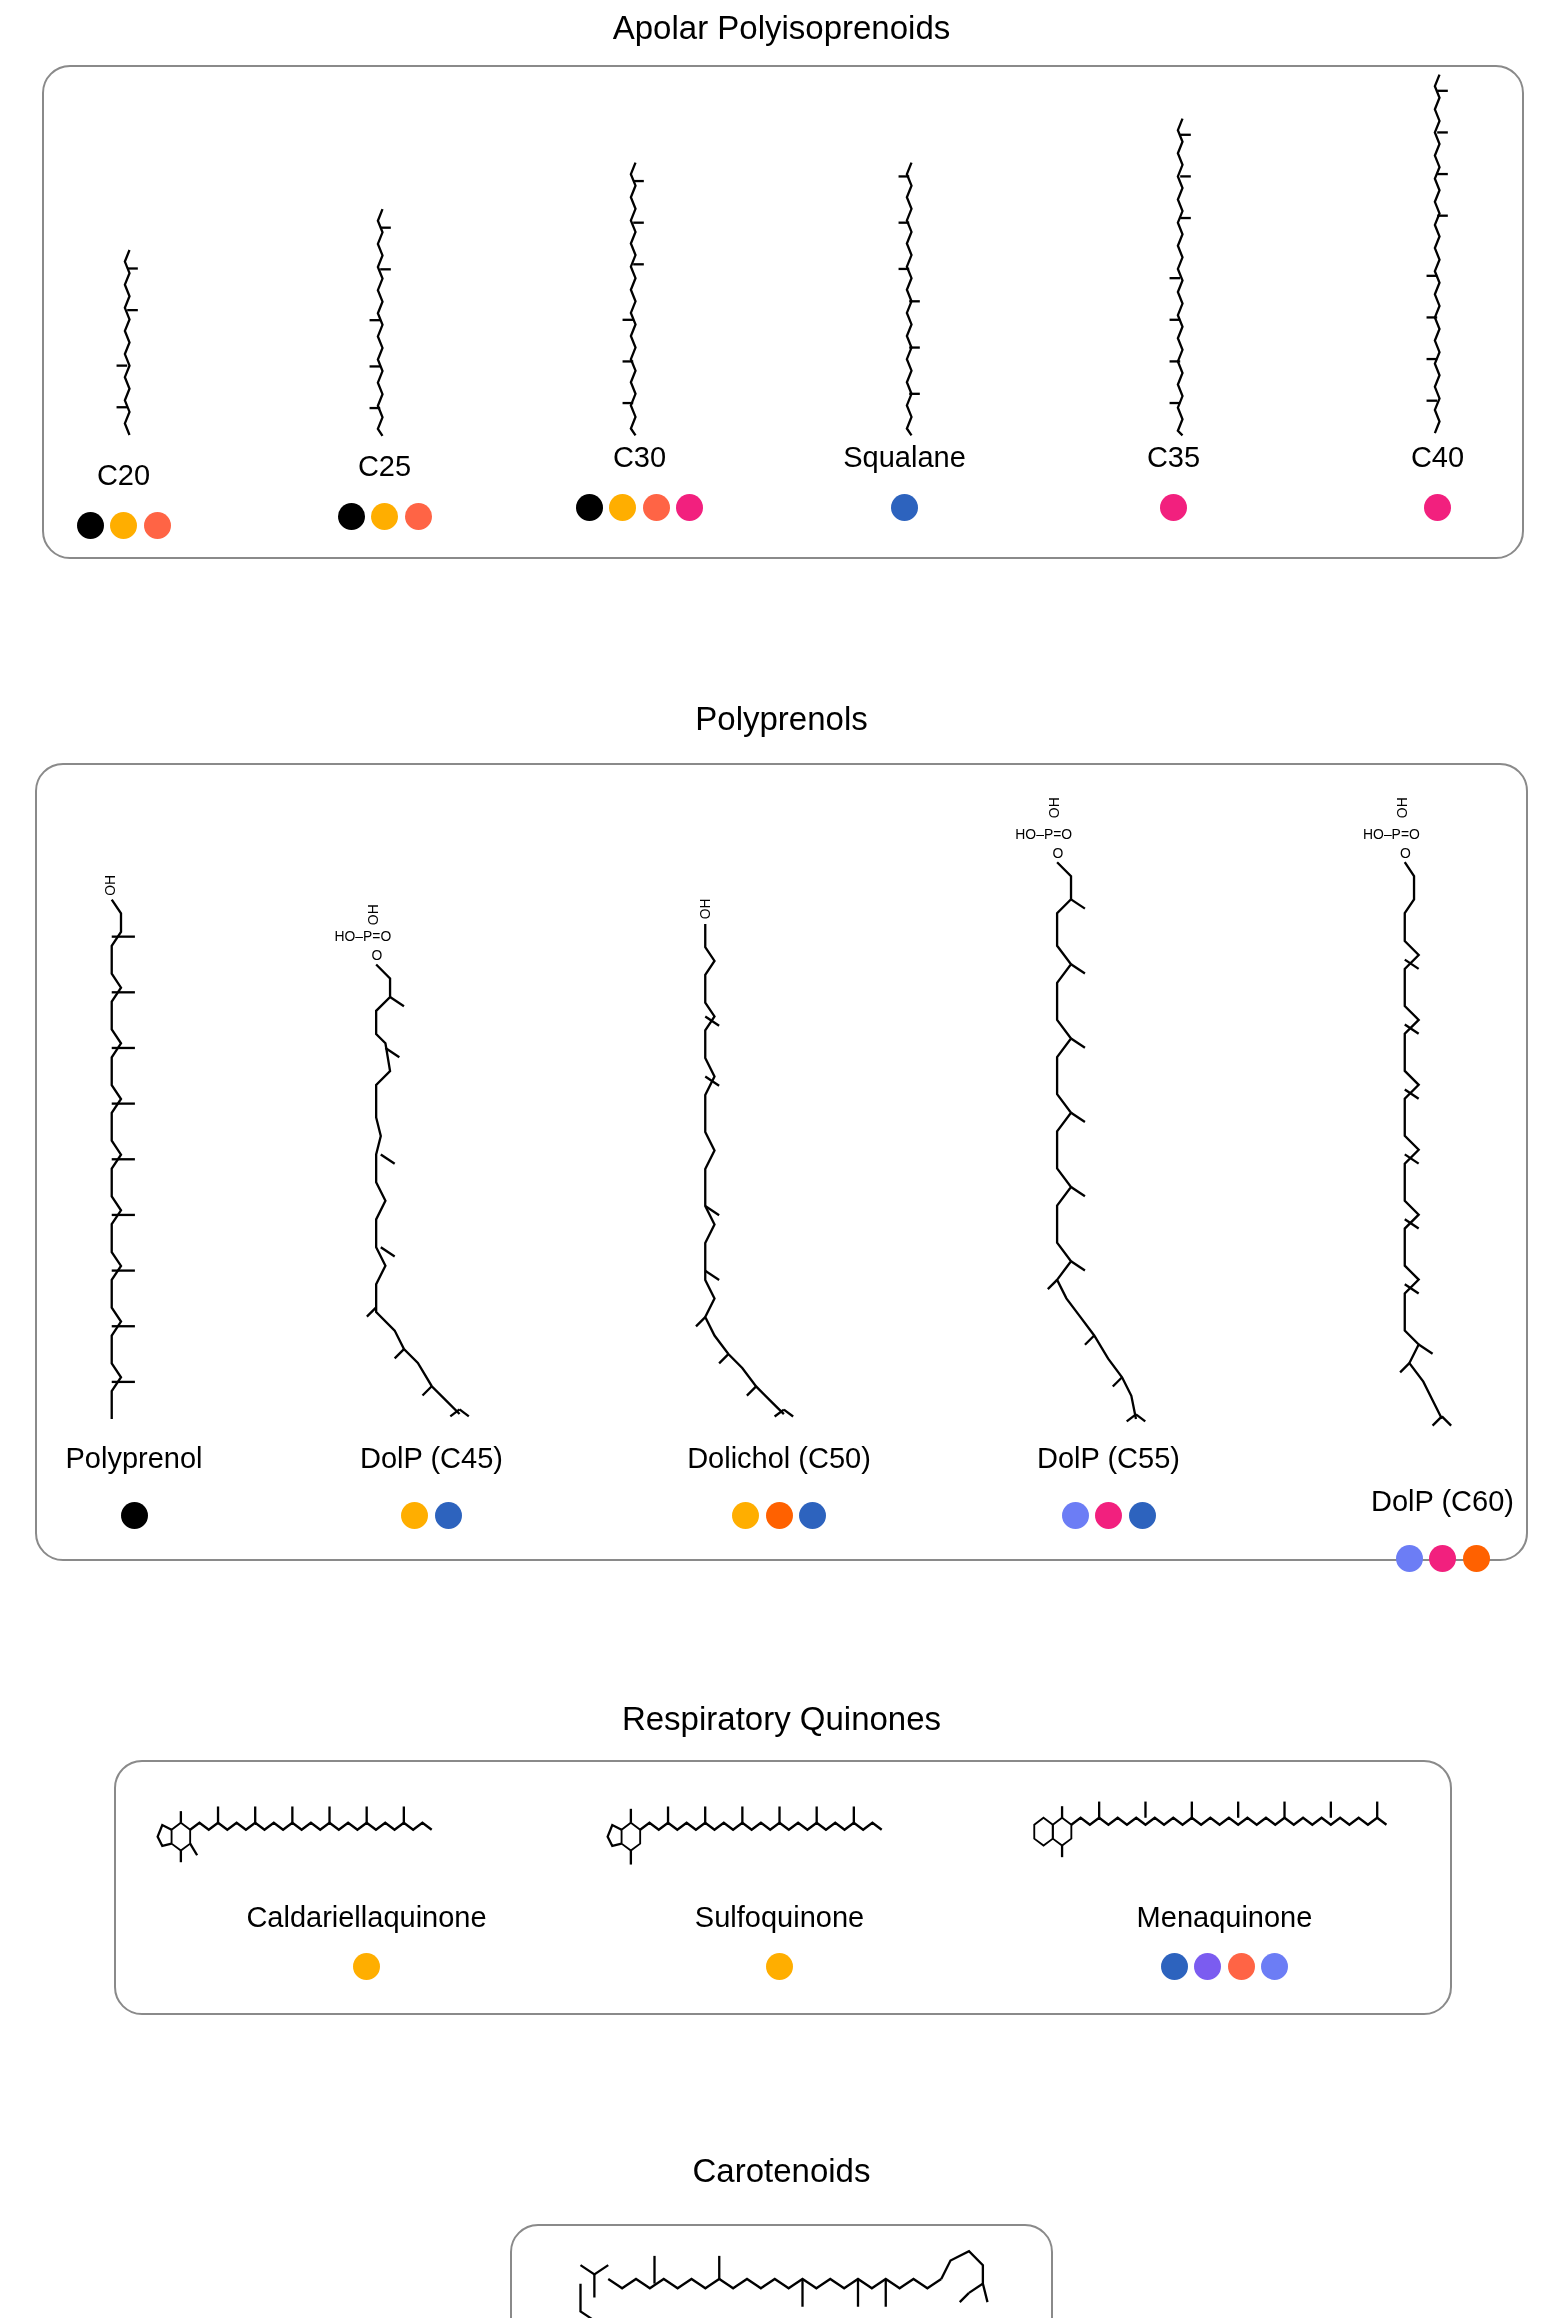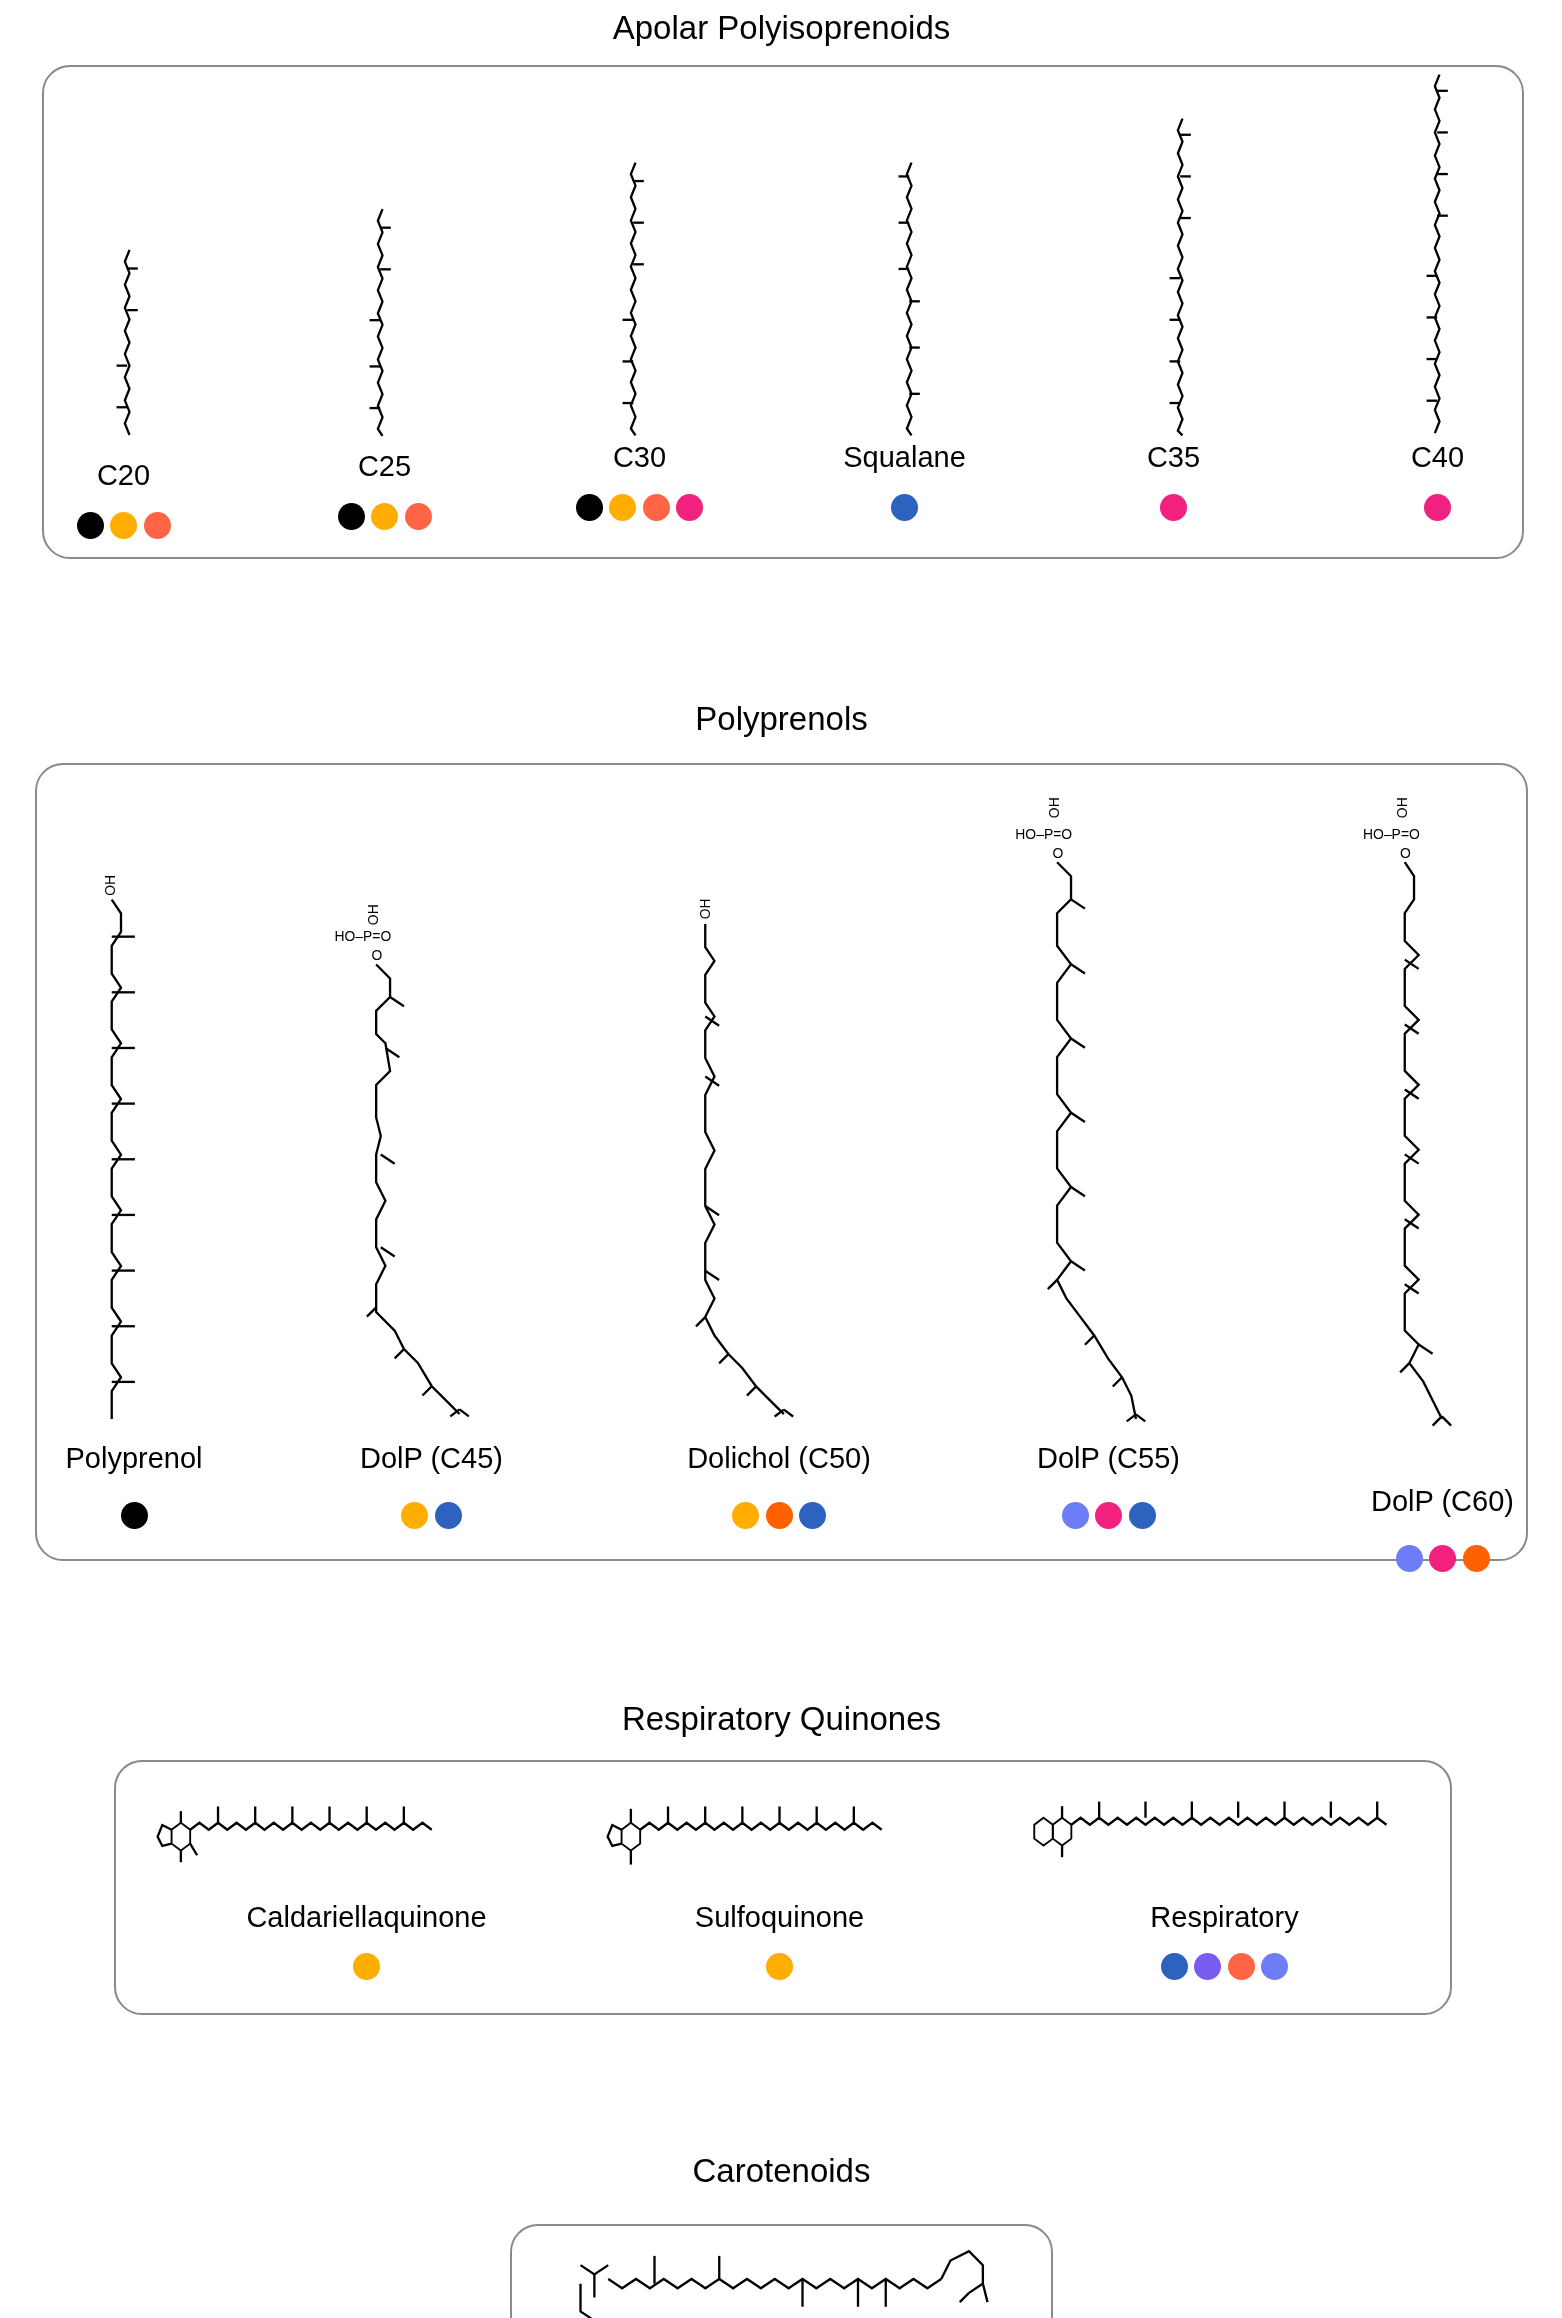--- a/index.html
+++ b/index.html
@@ -290,21 +290,21 @@
     <span class="dot" style="background:#FFAE00"></span>
   </div>
 </div>
 <div class="item" style="left:594px; top:1901px; width:371px;">
   <div class="label">Sulfoquinone</div>
   <div class="dots" style="margin-top:20.4px;">
     <span class="dot" style="background:#FFAE00"></span>
   </div>
 </div>
 <div class="item" style="left:1039px; top:1901px; width:371px;">
-  <div class="label">Respiratory</div>
+  <div class="label">Menaquinone</div>
   <div class="dots" style="margin-top:20.4px;">
     <span class="dot" style="background:#2D63BE"></span>
     <span class="dot" style="background:#7B5CF0"></span>
     <span class="dot" style="background:#FF6445"></span>
     <span class="dot" style="background:#6C7DF5"></span>
   </div>
 </div>
 
 <div class="section-title" style="top:2152px;">Carotenoids</div>
 <div class="box" style="left:510px; top:2224px; width:543px; height:199px;"></div>

